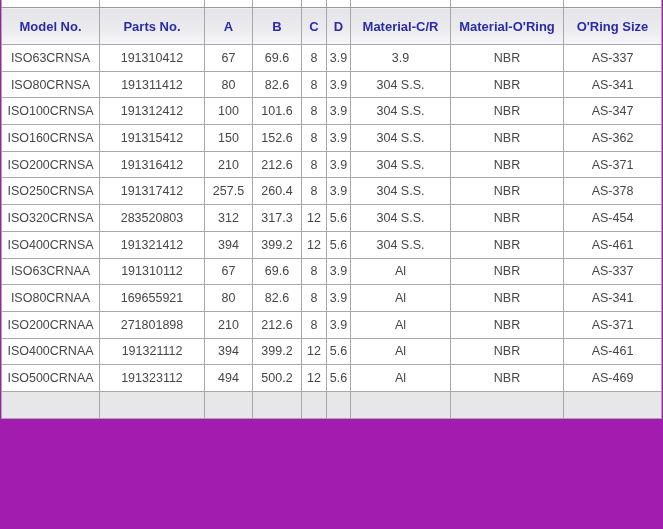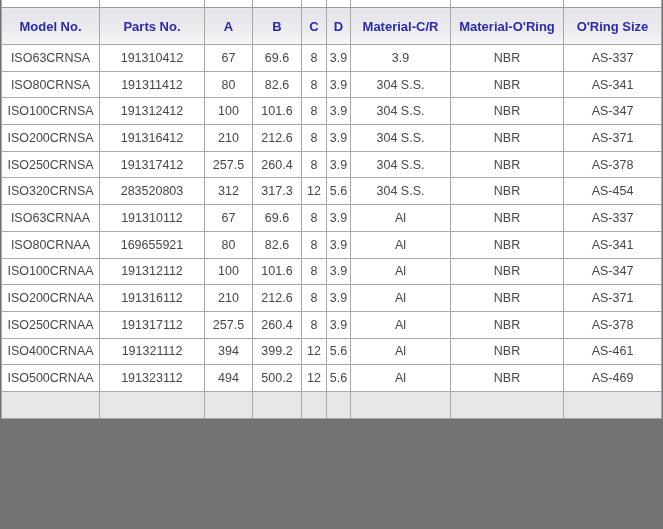--- a/index.html
+++ b/index.html
@@ -6,21 +6,21 @@
     margin: 0;
     padding: 0;
     background: #ffffff;
     font-family: "Liberation Sans", sans-serif;
   }
   .viewport {
     position: relative;
     width: 663px;
     height: 529px;
     overflow: hidden;
-    background: #737373;
+    background: #a21caf;
   }
   table.spec {
     position: absolute;
     left: 1px;
     top: -20px;
     width: 660px;
     border-collapse: collapse;
     table-layout: fixed;
   }
   table.spec td, table.spec th {
@@ -122,20 +122,31 @@
           <td>191312412</td>
           <td>100</td>
           <td>101.6</td>
           <td>8</td>
           <td>3.9</td>
           <td>304 S.S.</td>
           <td>NBR</td>
           <td>AS-347</td>
         </tr>
         <tr class="data-row">
+          <td>ISO160CRNSA</td>
+          <td>191315412</td>
+          <td>150</td>
+          <td>152.6</td>
+          <td>8</td>
+          <td>3.9</td>
+          <td>304 S.S.</td>
+          <td>NBR</td>
+          <td>AS-362</td>
+        </tr>
+        <tr class="data-row">
           <td>ISO200CRNSA</td>
           <td>191316412</td>
           <td>210</td>
           <td>212.6</td>
           <td>8</td>
           <td>3.9</td>
           <td>304 S.S.</td>
           <td>NBR</td>
           <td>AS-371</td>
         </tr>
@@ -155,20 +166,31 @@
           <td>283520803</td>
           <td>312</td>
           <td>317.3</td>
           <td>12</td>
           <td>5.6</td>
           <td>304 S.S.</td>
           <td>NBR</td>
           <td>AS-454</td>
         </tr>
         <tr class="data-row">
+          <td>ISO400CRNSA</td>
+          <td>191321412</td>
+          <td>394</td>
+          <td>399.2</td>
+          <td>12</td>
+          <td>5.6</td>
+          <td>304 S.S.</td>
+          <td>NBR</td>
+          <td>AS-461</td>
+        </tr>
+        <tr class="data-row">
           <td>ISO63CRNAA</td>
           <td>191310112</td>
           <td>67</td>
           <td>69.6</td>
           <td>8</td>
           <td>3.9</td>
           <td>Al</td>
           <td>NBR</td>
           <td>AS-337</td>
         </tr>
@@ -177,51 +199,29 @@
           <td>169655921</td>
           <td>80</td>
           <td>82.6</td>
           <td>8</td>
           <td>3.9</td>
           <td>Al</td>
           <td>NBR</td>
           <td>AS-341</td>
         </tr>
         <tr class="data-row">
-          <td>ISO100CRNAA</td>
-          <td>191312112</td>
-          <td>100</td>
-          <td>101.6</td>
-          <td>8</td>
-          <td>3.9</td>
-          <td>Al</td>
-          <td>NBR</td>
-          <td>AS-347</td>
-        </tr>
-        <tr class="data-row">
           <td>ISO200CRNAA</td>
-          <td>191316112</td>
+          <td>271801898</td>
           <td>210</td>
           <td>212.6</td>
           <td>8</td>
           <td>3.9</td>
           <td>Al</td>
           <td>NBR</td>
           <td>AS-371</td>
-        </tr>
-        <tr class="data-row">
-          <td>ISO250CRNAA</td>
-          <td>191317112</td>
-          <td>257.5</td>
-          <td>260.4</td>
-          <td>8</td>
-          <td>3.9</td>
-          <td>Al</td>
-          <td>NBR</td>
-          <td>AS-378</td>
         </tr>
         <tr class="data-row">
           <td>ISO400CRNAA</td>
           <td>191321112</td>
           <td>394</td>
           <td>399.2</td>
           <td>12</td>
           <td>5.6</td>
           <td>Al</td>
           <td>NBR</td>

